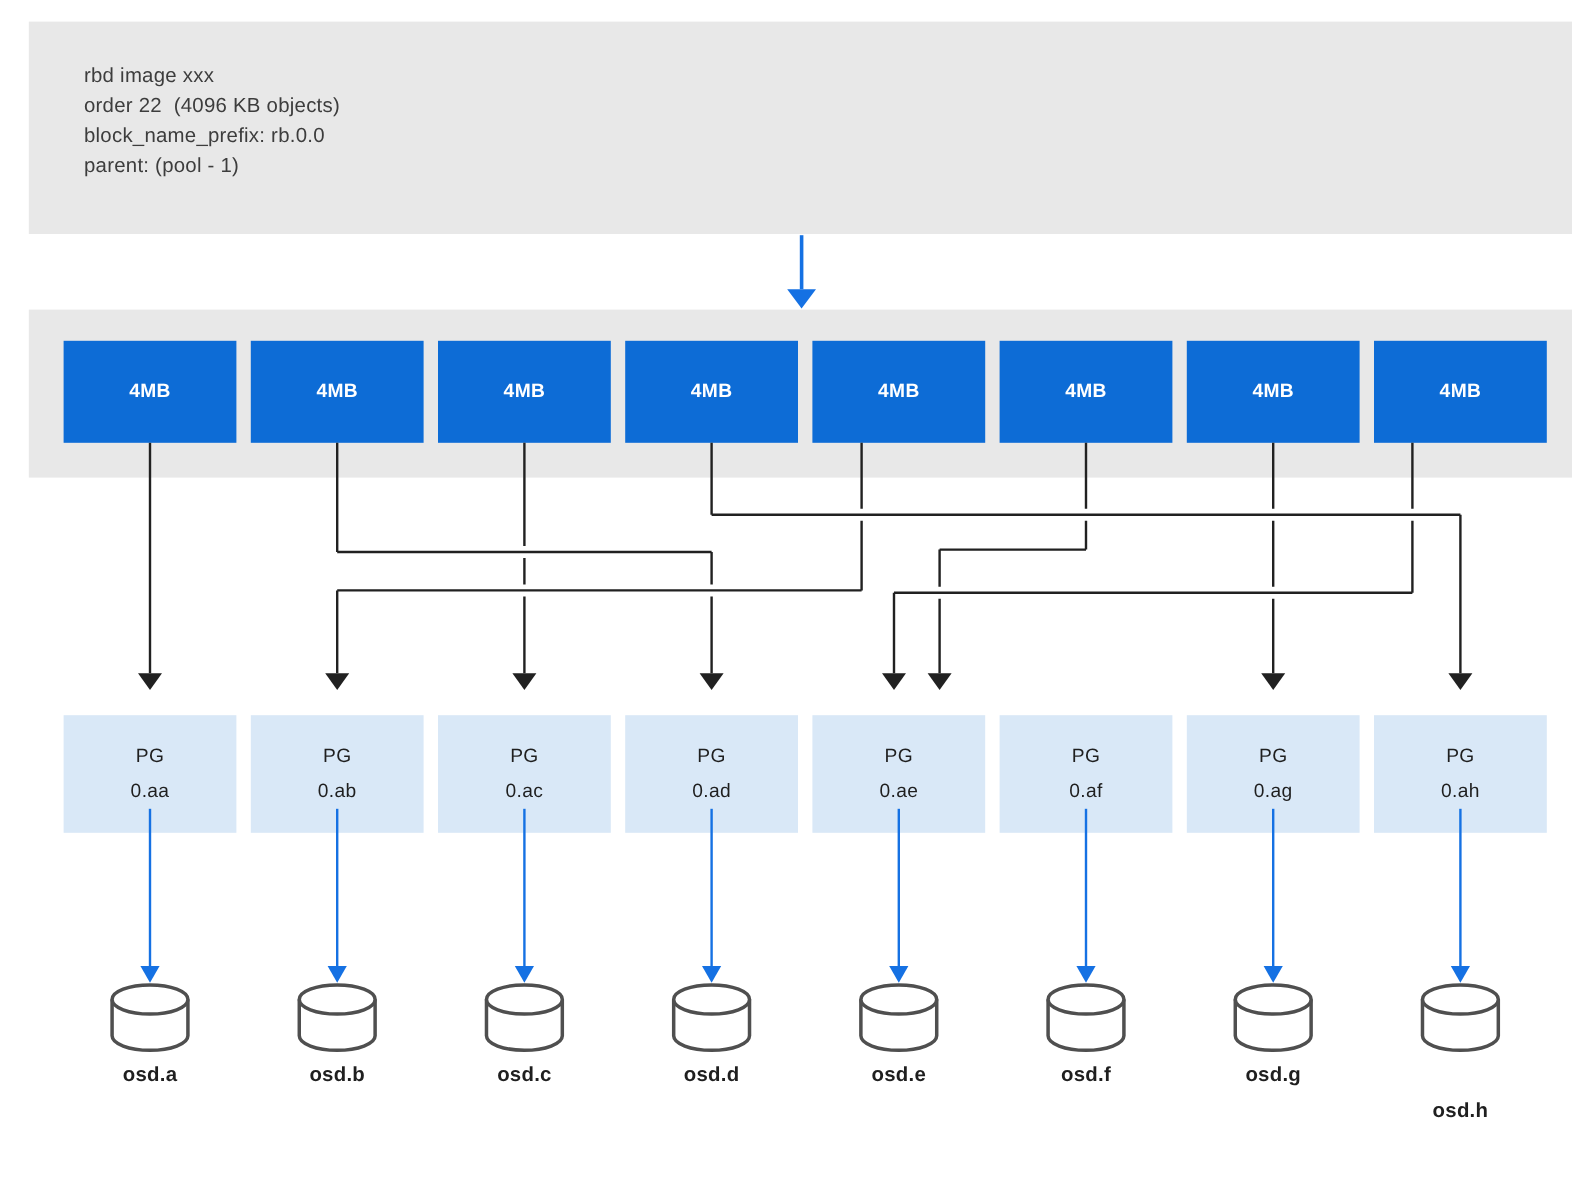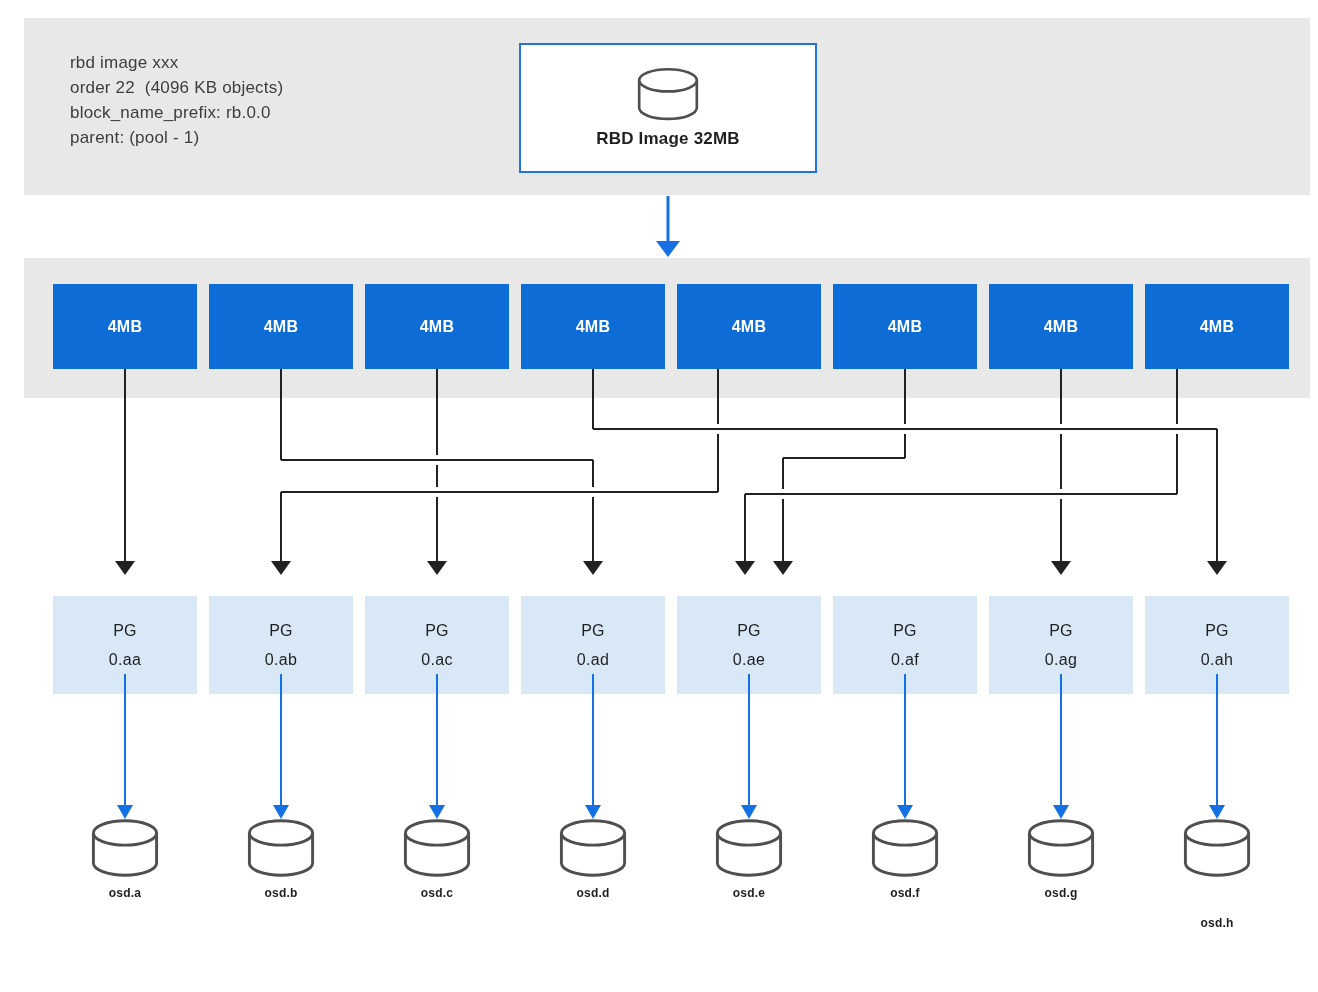--- a/index.html
+++ b/index.html
@@ -30,44 +30,37 @@
   }
   .pg{
     position:absolute;top:596px;width:144px;height:98px;background:var(--pg_fill);
     display:flex;flex-direction:column;align-items:center;justify-content:center;gap:11px;
     color:var(--text_dark);font-size:16px;letter-spacing:.3px;
   }
   .osd{
     position:absolute;top:818px;width:144px;
     display:flex;flex-direction:column;align-items:center;gap:7px;
   }
-  .osd-label{font-size:12px;font-weight:bold;color:var(--text_dark);letter-spacing:.2px;}
+  .osd-label{font-size:17px;font-weight:bold;color:var(--text_dark);letter-spacing:.2px;}
   #overlay{position:absolute;left:0;top:0;pointer-events:none;}
 </style>
 </head>
 <body>
 
 <div class="stage">
   <div class="band band1"></div>
   <div class="band band2"></div>
 
   <div class="info" id="info">
       <div class="info-line">rbd image xxx</div>
       <div class="info-line">order 22  (4096 KB objects)</div>
       <div class="info-line">block_name_prefix: rb.0.0</div>
       <div class="info-line">parent: (pool - 1)</div>
     </div>
 
-  <div class="rbd-box">
-    <svg class="cyl" width="64" height="55" viewBox="0 0 72 62">
-      <path d="M3.5,15 v31 a32.5,12.5 0 0 0 65,0 v-31"></path>
-      <ellipse cx="36" cy="15" rx="32.5" ry="12.5"></ellipse>
-    </svg>
-    <div class="rbd-label">RBD Image 32MB</div>
-  </div>
 
   <div id="objects">
   <div class="obj" style="left: 53px;">
     <span>4MB</span>
   </div>
 
   <div class="obj" style="left: 209px;">
     <span>4MB</span>
   </div>
 

